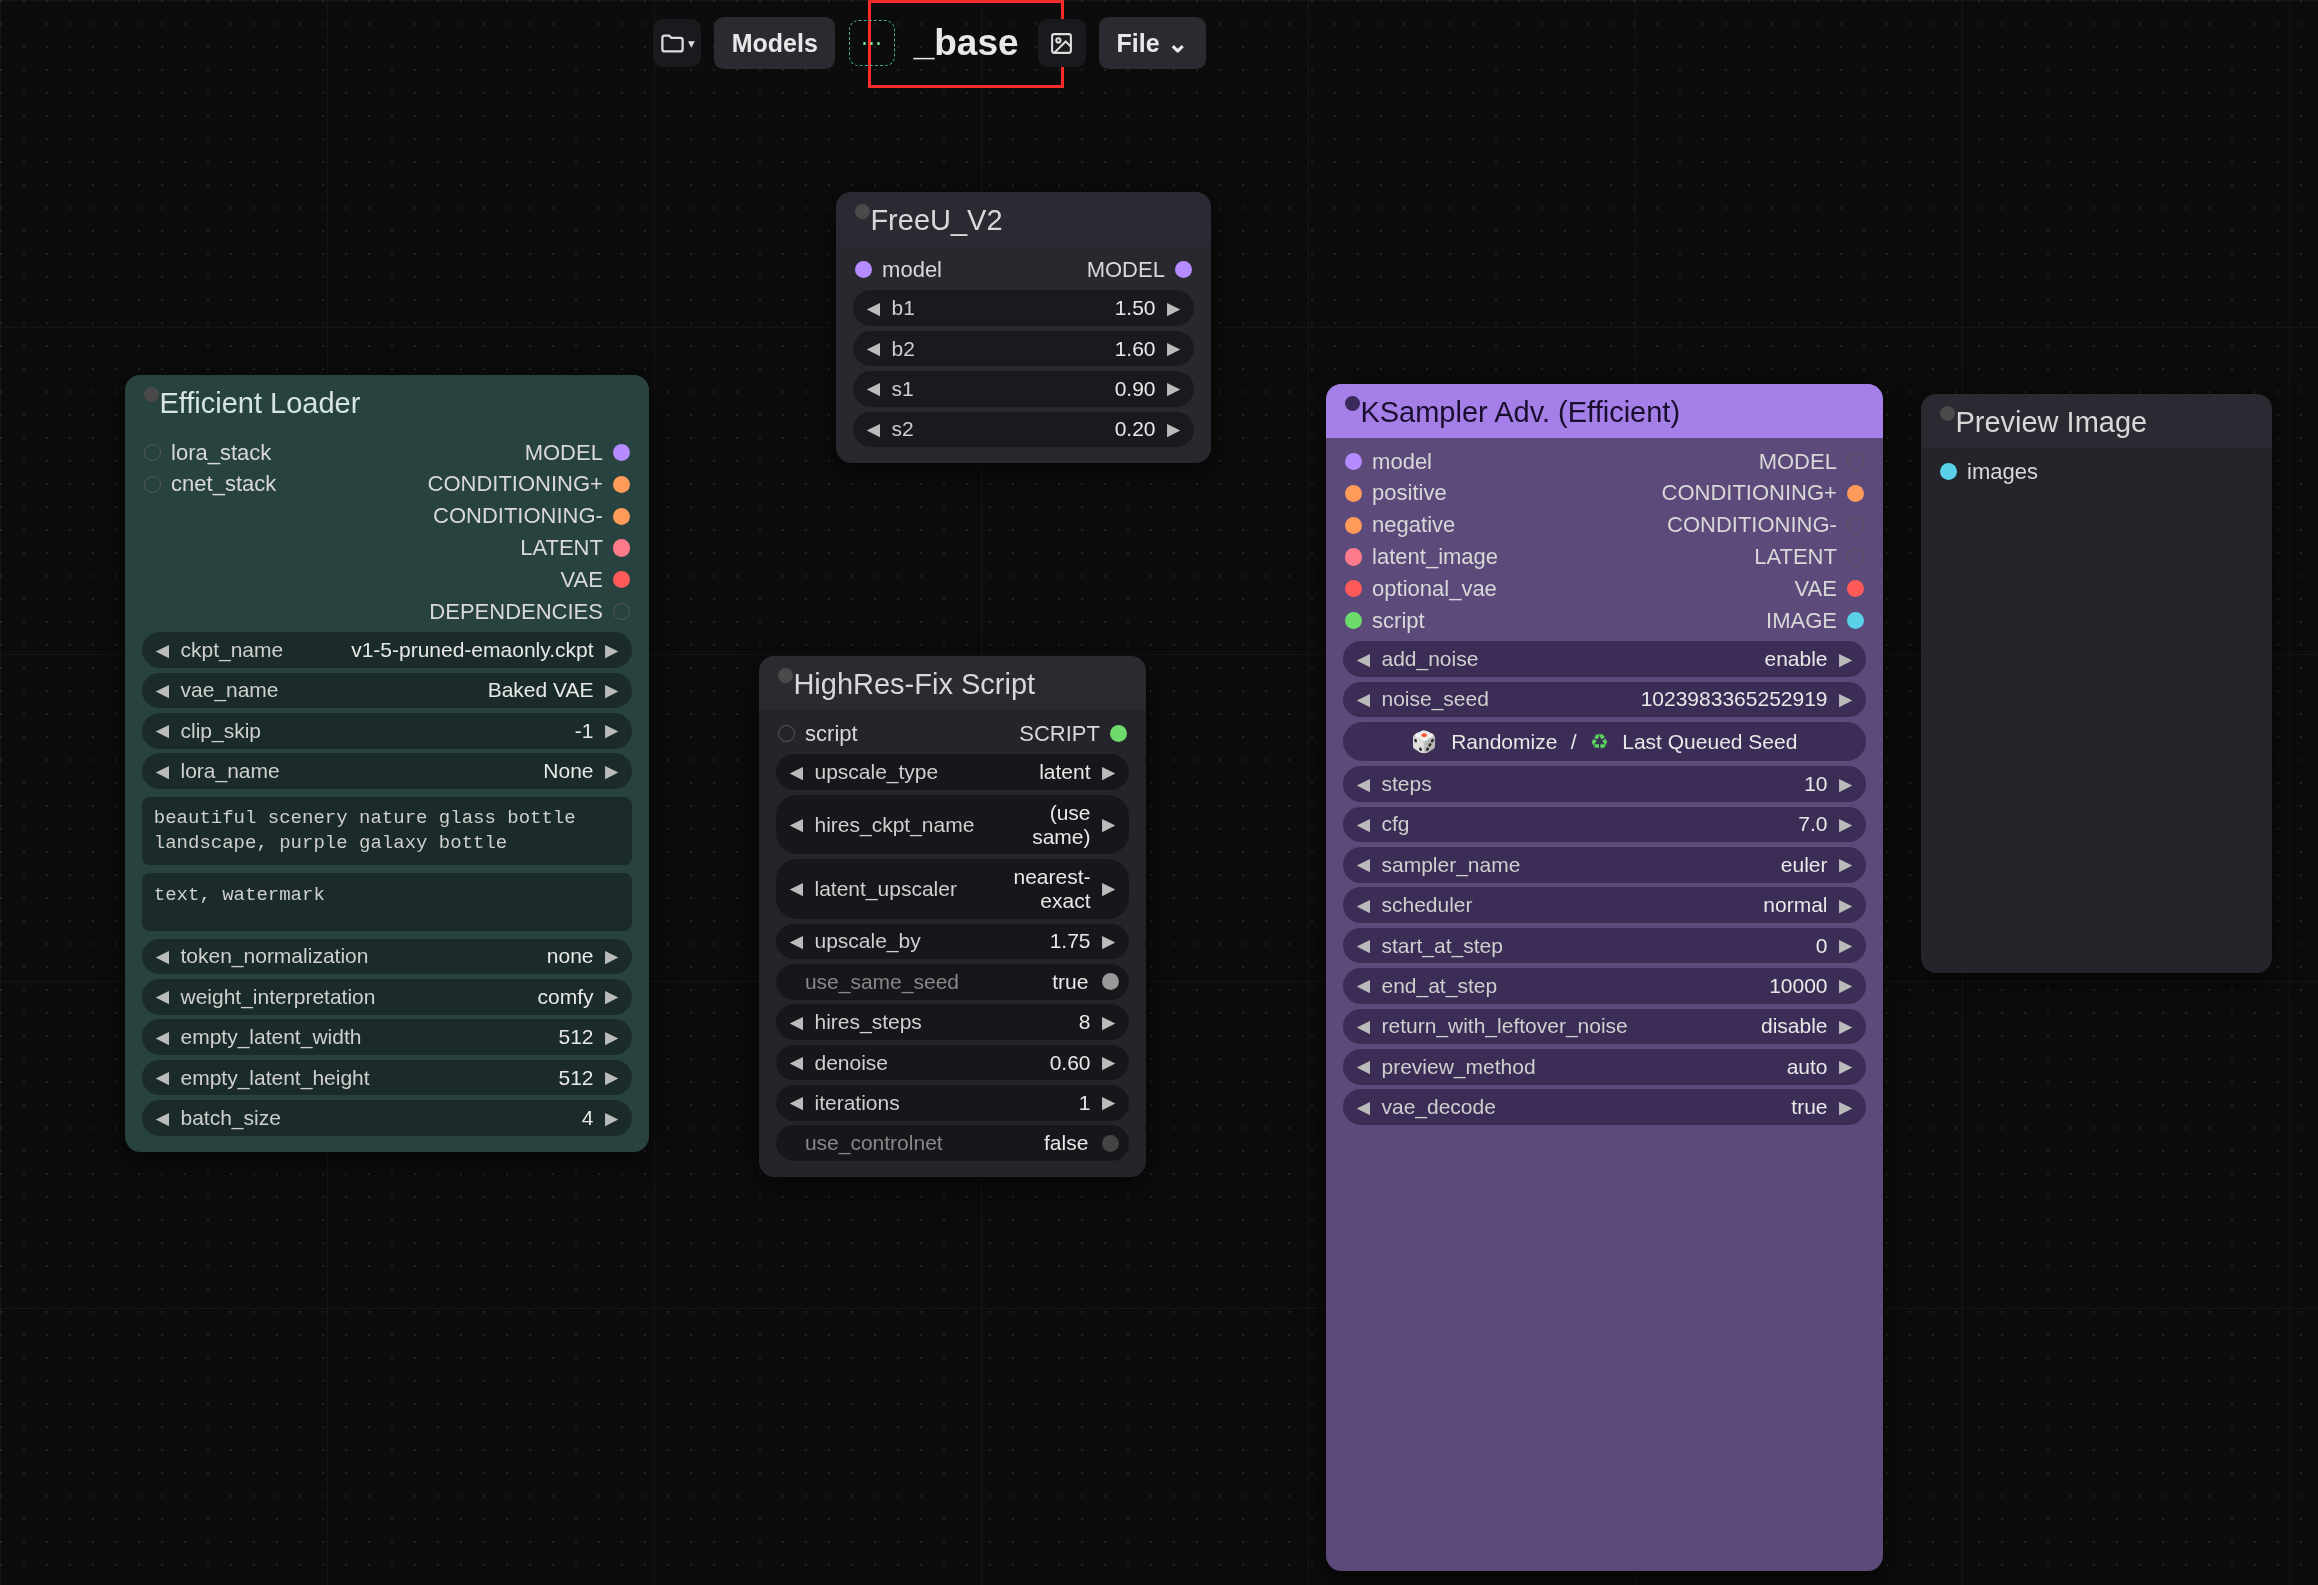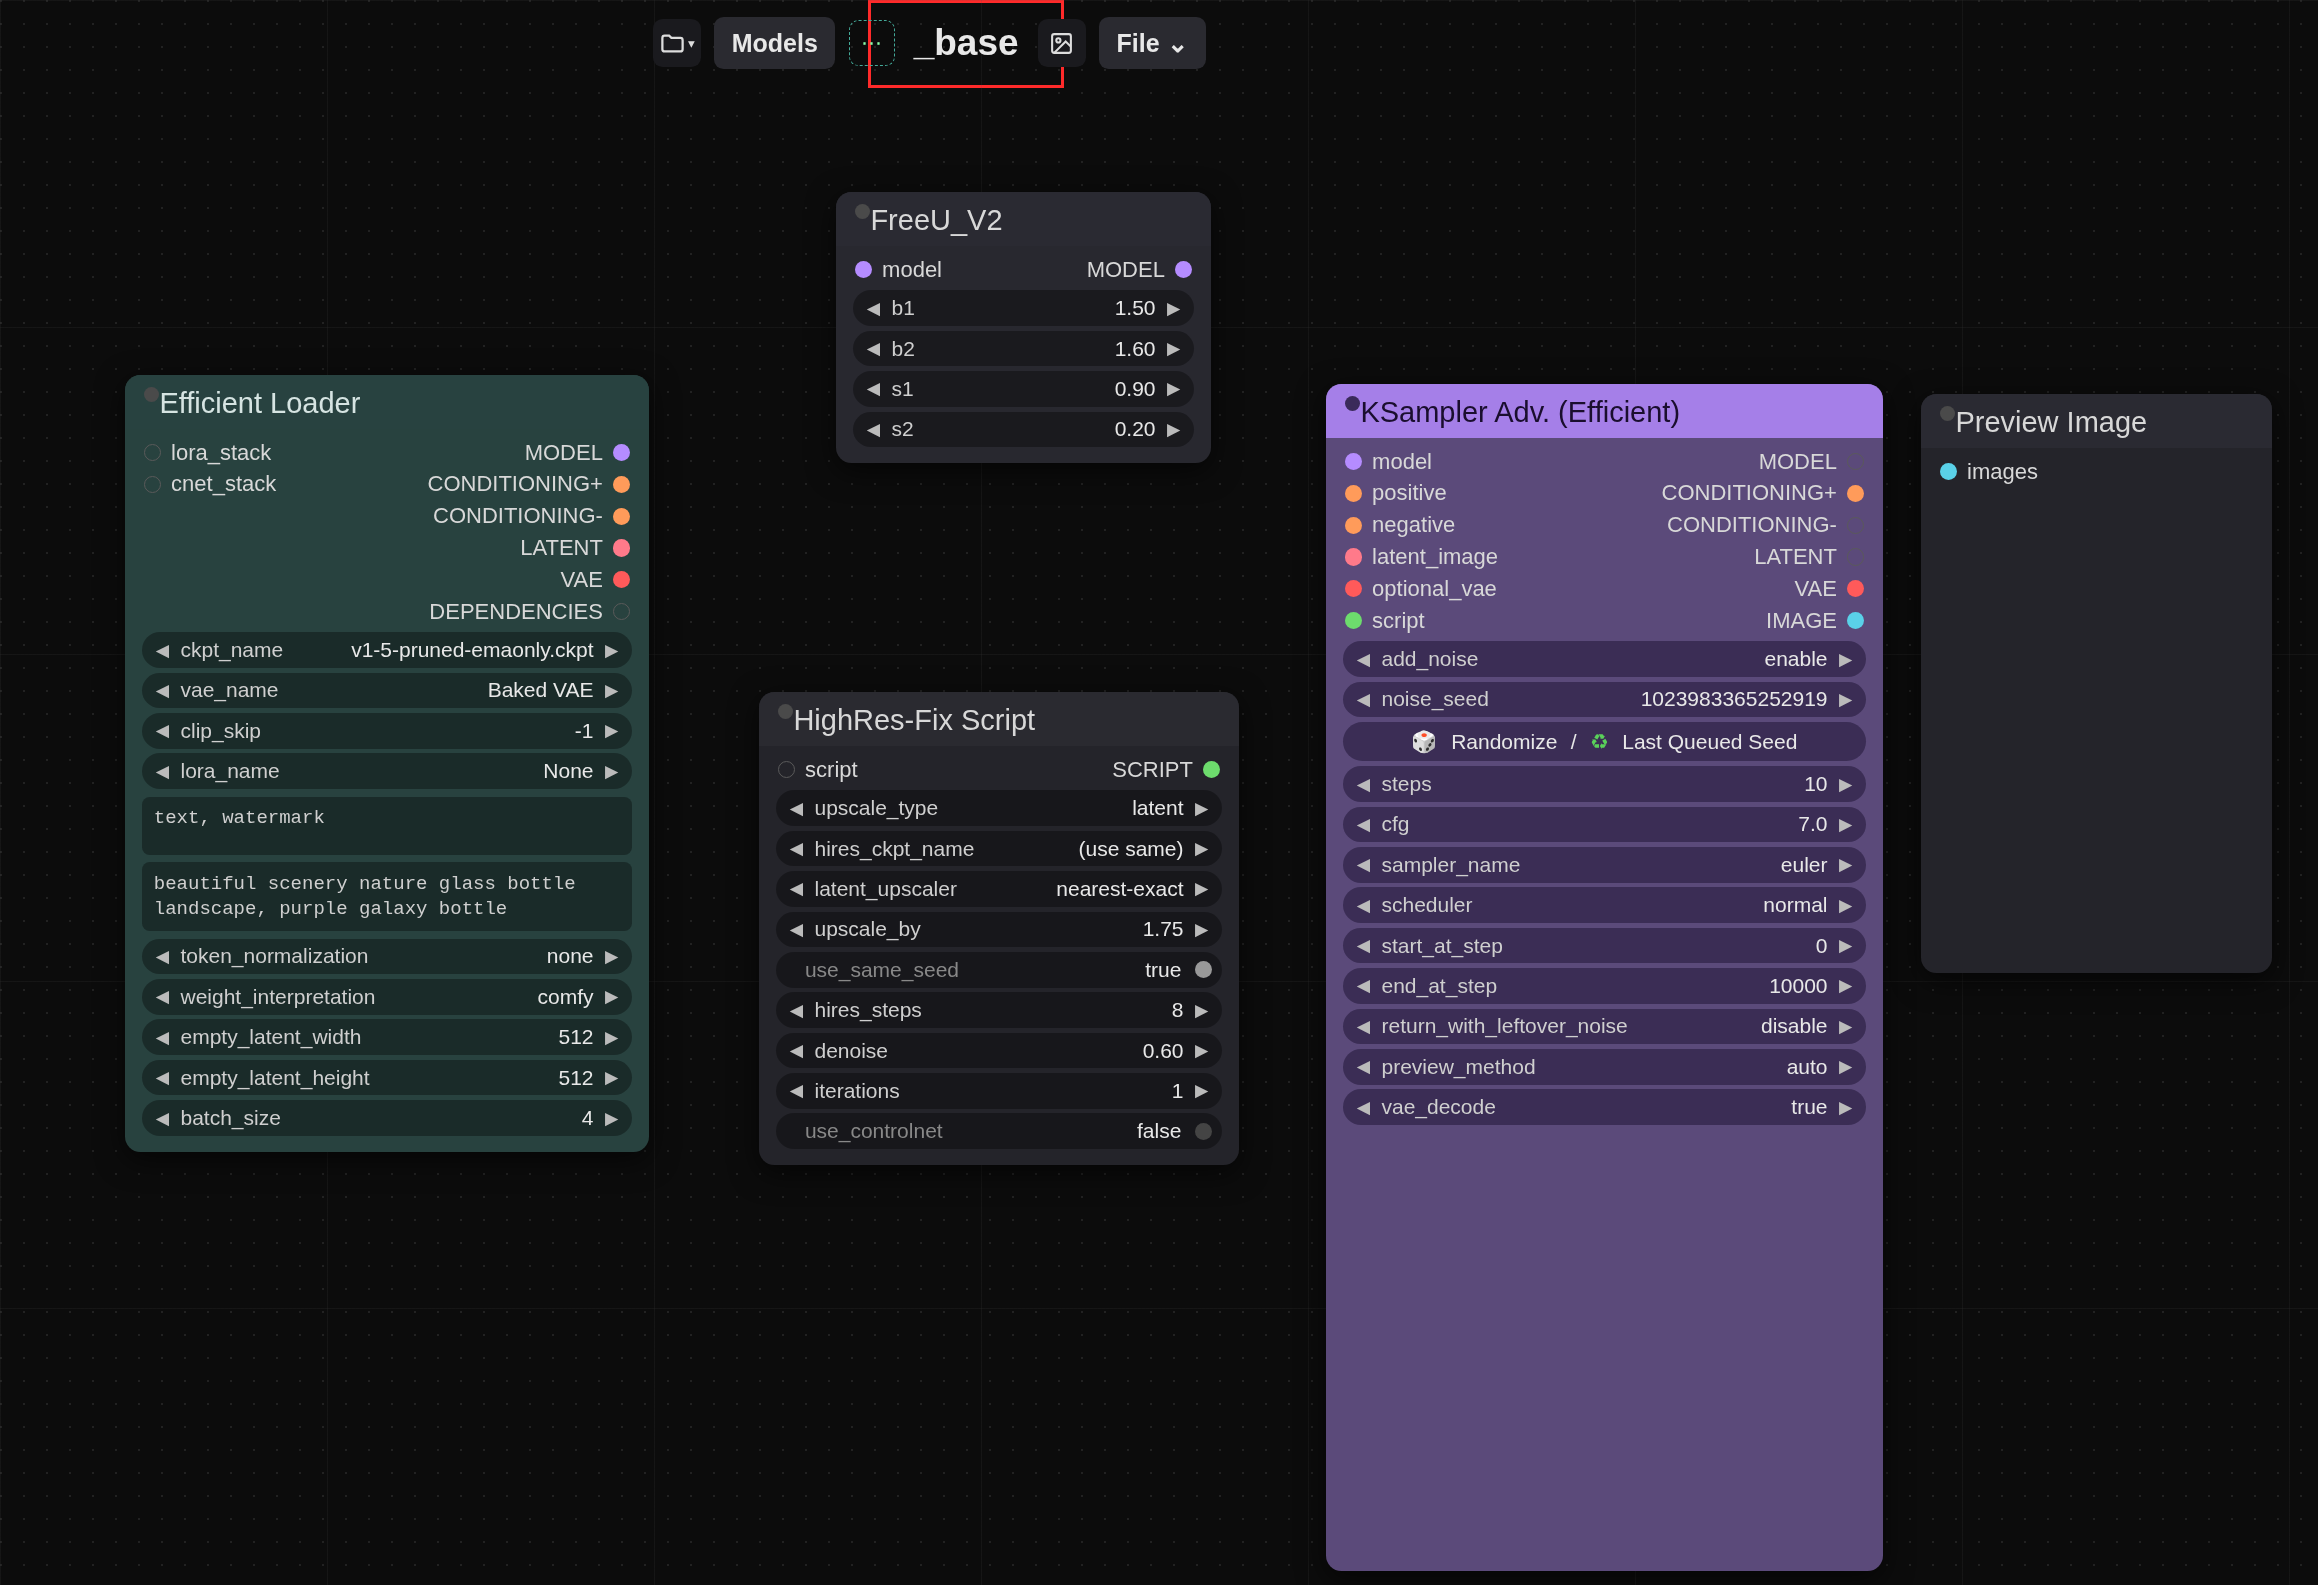--- a/index.html
+++ b/index.html
@@ -114,21 +114,21 @@
   font-size: 19px;
   line-height: 1.3;
   color:#cfcfcf;
   min-height:58px;
 }
 
 .eff-loader { left:125px; top:375px; width:524px; background:#28423f; }
 .eff-loader .node-header { background:#284240; color:#d6e4e2; }
 .freeu { left:836px;top:192px;width:375px;background:#28282f; }
 .freeu .node-header { background:#2a2a32; }
-.hires { left:759px;top:692px;width:480px;background:#24242a; }
+.hires { left:759px;top:656px;width:387px;background:#24242a; }
 .hires .node-header { background:#2a2a30; }
 .ksampler { left:1326px;top:384px;width:557px;height:1187px;background:#5b4a7a; }
 .ksampler .node-header { background:#a57fe8;color:#1a0e2e; }
 .ksampler .status-dot { background:#3a2a5a; }
 .ksampler .widget { background: rgba(20,10,40,0.45); }
 .preview { left:1921px;top:394px;width:351px;height:579px;background:#24242a; }
 .preview .node-header { background:#2a2a32; }
 
 .seed-row {
   display:flex;align-items:center;justify-content:center;gap:13.4px;
@@ -271,22 +271,22 @@
         <span class="w-val">-1</span>
         <span class="arrow">▶</span>
       </div>
     <div class="widget">
         <span class="arrow">◀</span>
         <span class="w-label">lora_name</span>
         <span class="w-val">None</span>
         <span class="arrow">▶</span>
       </div>
 
+    <div class="textbox">beautiful scenery nature glass bottle landscape, purple galaxy bottle</div>
     <div class="textbox">text, watermark</div>
-    <div class="textbox">beautiful scenery nature glass bottle landscape, purple galaxy bottle</div>
 
     <div class="widget">
         <span class="arrow">◀</span>
         <span class="w-label">token_normalization</span>
         <span class="w-val">none</span>
         <span class="arrow">▶</span>
       </div>
     <div class="widget">
         <span class="arrow">◀</span>
         <span class="w-label">weight_interpretation</span>

